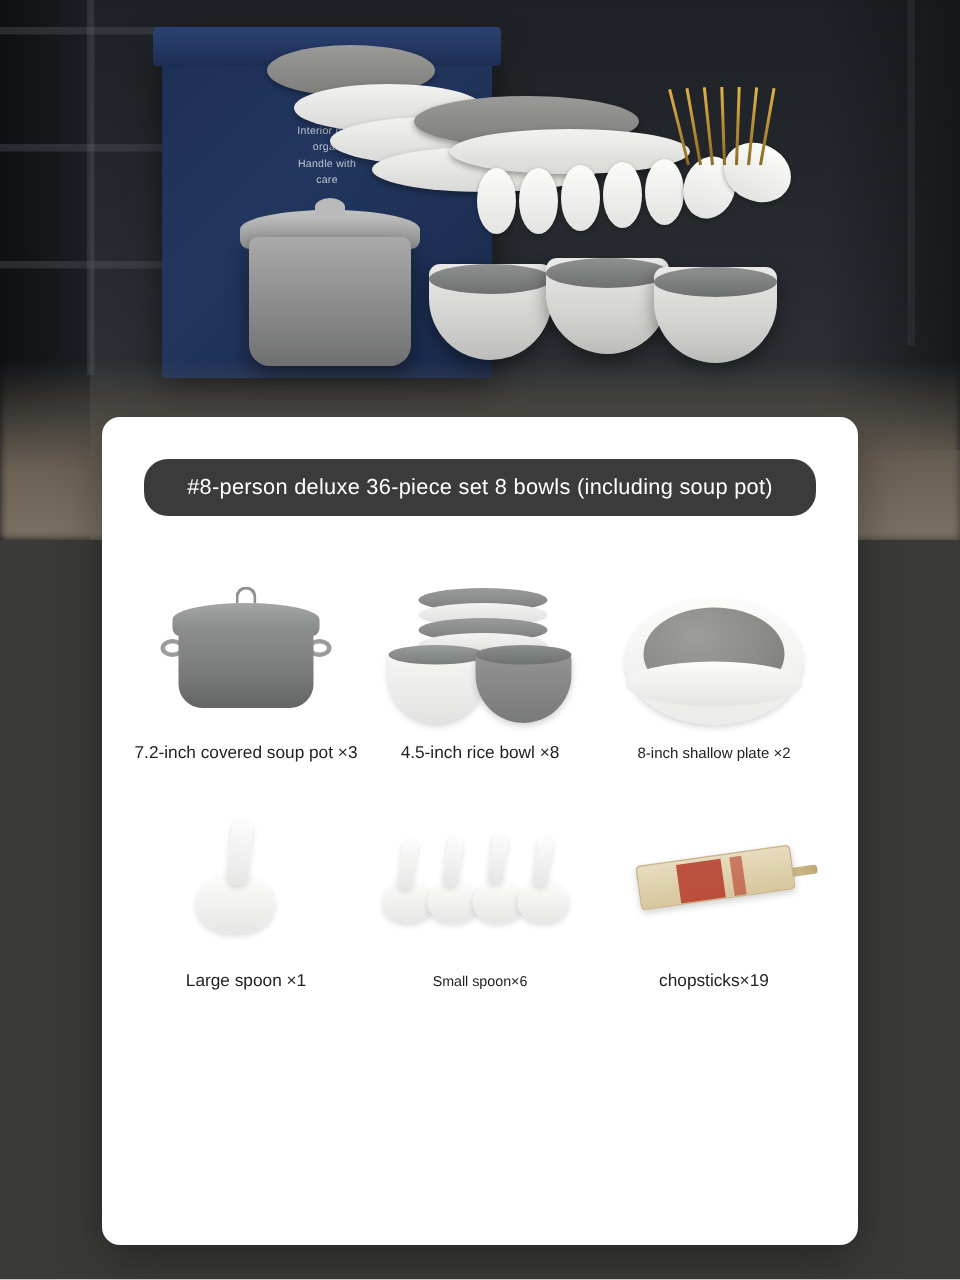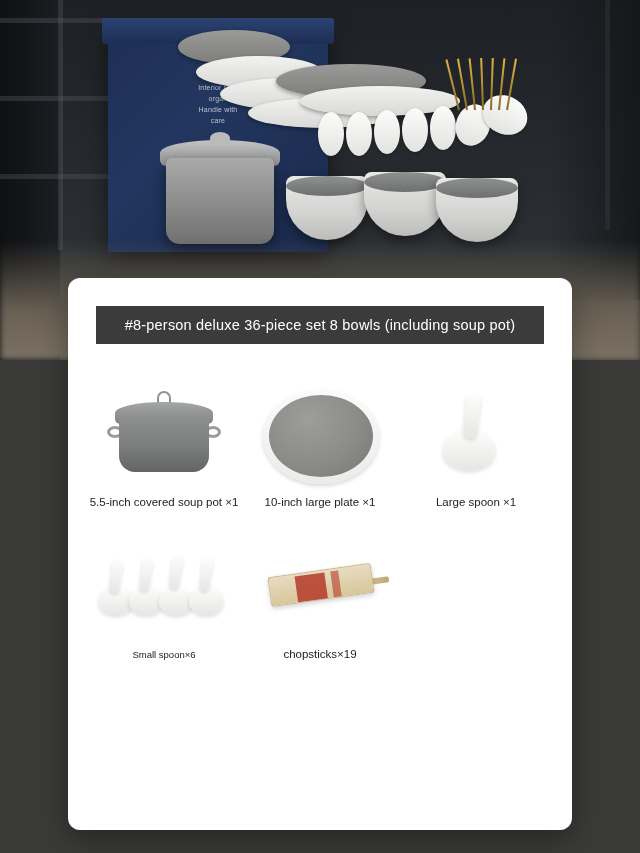--- a/index.html
+++ b/index.html
@@ -136,21 +136,21 @@
     background: #ffffff;
     border-radius: 12px;
     box-shadow: 0 10px 30px rgba(0,0,0,0.35);
     overflow: hidden;
   }
   .title-bar {
     position: absolute;
     left: 28px; top: 28px;
     width: 448px; height: 38px;
     background: #3b3b3b;
-    border-radius: 0;
+    border-radius: 16px;
     display: flex; align-items: center; justify-content: center;
   }
   .title-bar span {
     color: #ffffff;
     font-size: 14.5px;
     letter-spacing: .2px;
     white-space: nowrap;
   }
 
   .grid {
@@ -350,33 +350,49 @@
     <div class="grid">
 
       <div class="cell">
         <div class="art">
           <div class="pot-knob"></div>
           <div class="pot-lid"></div>
           <div class="pot-handle l"></div>
           <div class="pot-handle r"></div>
           <div class="pot-body"></div>
         </div>
-        <div class="caption">5.5-inch covered soup pot ×1</div>
-      </div>
-
-
-
-
-      <div class="cell">
-        <div class="art">
-          <div class="p-ell plate-white-ring" style="left:18px;top:8px;width:116px;height:94px;"></div>
-          <div class="p-ell plate-grey" style="left:24px;top:13px;width:104px;height:82px;"></div>
-        </div>
-        <div class="caption">10-inch large plate ×1</div>
-      </div>
+        <div class="caption">7.2-inch covered soup pot ×3</div>
+      </div>
+
+      <div class="cell">
+        <div class="art">
+          <div class="p-ell" style="left:34px;top:10px;width:86px;height:16px;background:linear-gradient(180deg,#9a9b9b,#7b7c7c);"></div>
+          <div class="p-ell" style="left:34px;top:20px;width:86px;height:16px;background:linear-gradient(180deg,#f3f3f1,#dedeDC);"></div>
+          <div class="p-ell" style="left:34px;top:30px;width:86px;height:16px;background:linear-gradient(180deg,#9a9b9b,#7b7c7c);"></div>
+          <div class="p-ell" style="left:34px;top:40px;width:86px;height:16px;background:linear-gradient(180deg,#f3f3f1,#dedeDC);"></div>
+          <div class="bowl white" style="left:14px;top:52px;">
+              <div class="brim"></div>
+            </div>
+          <div class="bowl grey" style="left:72px;top:52px;">
+              <div class="brim"></div>
+            </div>
+        </div>
+        <div class="caption">4.5-inch rice bowl ×8</div>
+      </div>
+
+      <div class="cell">
+        <div class="art">
+          <div class="p-ell plate-white-ring" style="left:16px;top:16px;width:118px;height:84px;"></div>
+          <div class="p-ell plate-grey" style="left:28px;top:22px;width:94px;height:62px;"></div>
+          <div class="p-ell" style="left:16px;top:58px;width:118px;height:30px;background:linear-gradient(180deg,#fbfbfa,#e4e4e2);"></div>
+        </div>
+        <div class="caption small">8-inch shallow plate ×2</div>
+      </div>
+
+
 
 
       <div class="cell">
         <div class="art">
           <div class="spoon spoon-bowl" style="left:42px;top:48px;width:52px;height:40px;"></div>
           <div class="spoon spoon-handle" style="left:64px;top:12px;width:14px;height:44px;transform:rotate(6deg);"></div>
         </div>
         <div class="caption">Large spoon ×1</div>
       </div>
 

